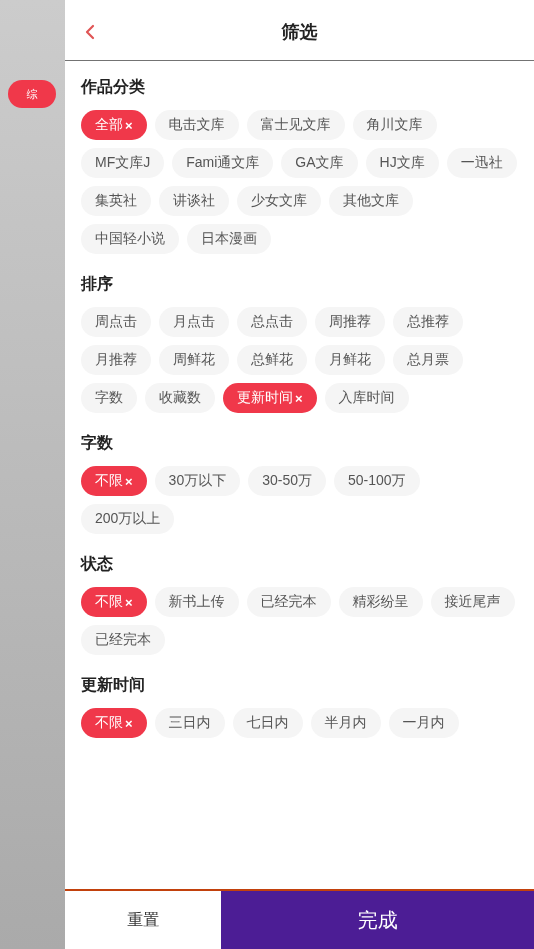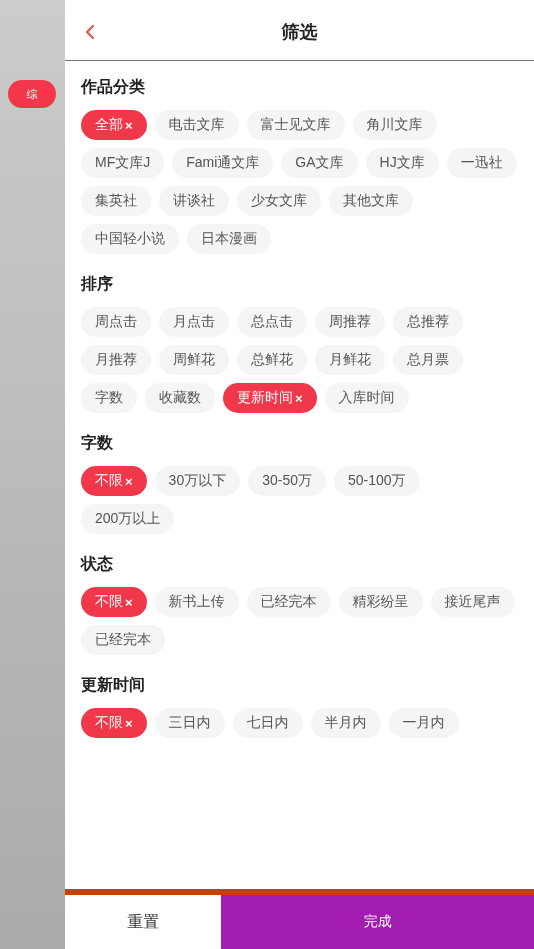--- a/index.html
+++ b/index.html
@@ -94,40 +94,40 @@
     .tag .close-x {
       font-size: 13px;
       font-weight: bold;
       margin-left: 2px;
     }
 
     
     .footer {
       display: flex;
       height: 60px;
-      border-top: 6px solid #c2410c;
+      border-top: 2px solid #c2410c;
     }
     .footer-reset {
       flex: 1;
       display: flex;
       align-items: center;
       justify-content: center;
       font-size: 16px;
       color: #333;
       background: #fff;
       cursor: pointer;
     }
     .footer-confirm {
       flex: 2;
       display: flex;
       align-items: center;
       justify-content: center;
-      font-size: 14px;
+      font-size: 20px;
       color: #fff;
-      background: #a21caf;
+      background: #4c1d95;
       cursor: pointer;
     }
 
     
     .bg-content {
       position: absolute;
       left: 0;
       top: 0;
       width: 65px;
       height: 949px;

